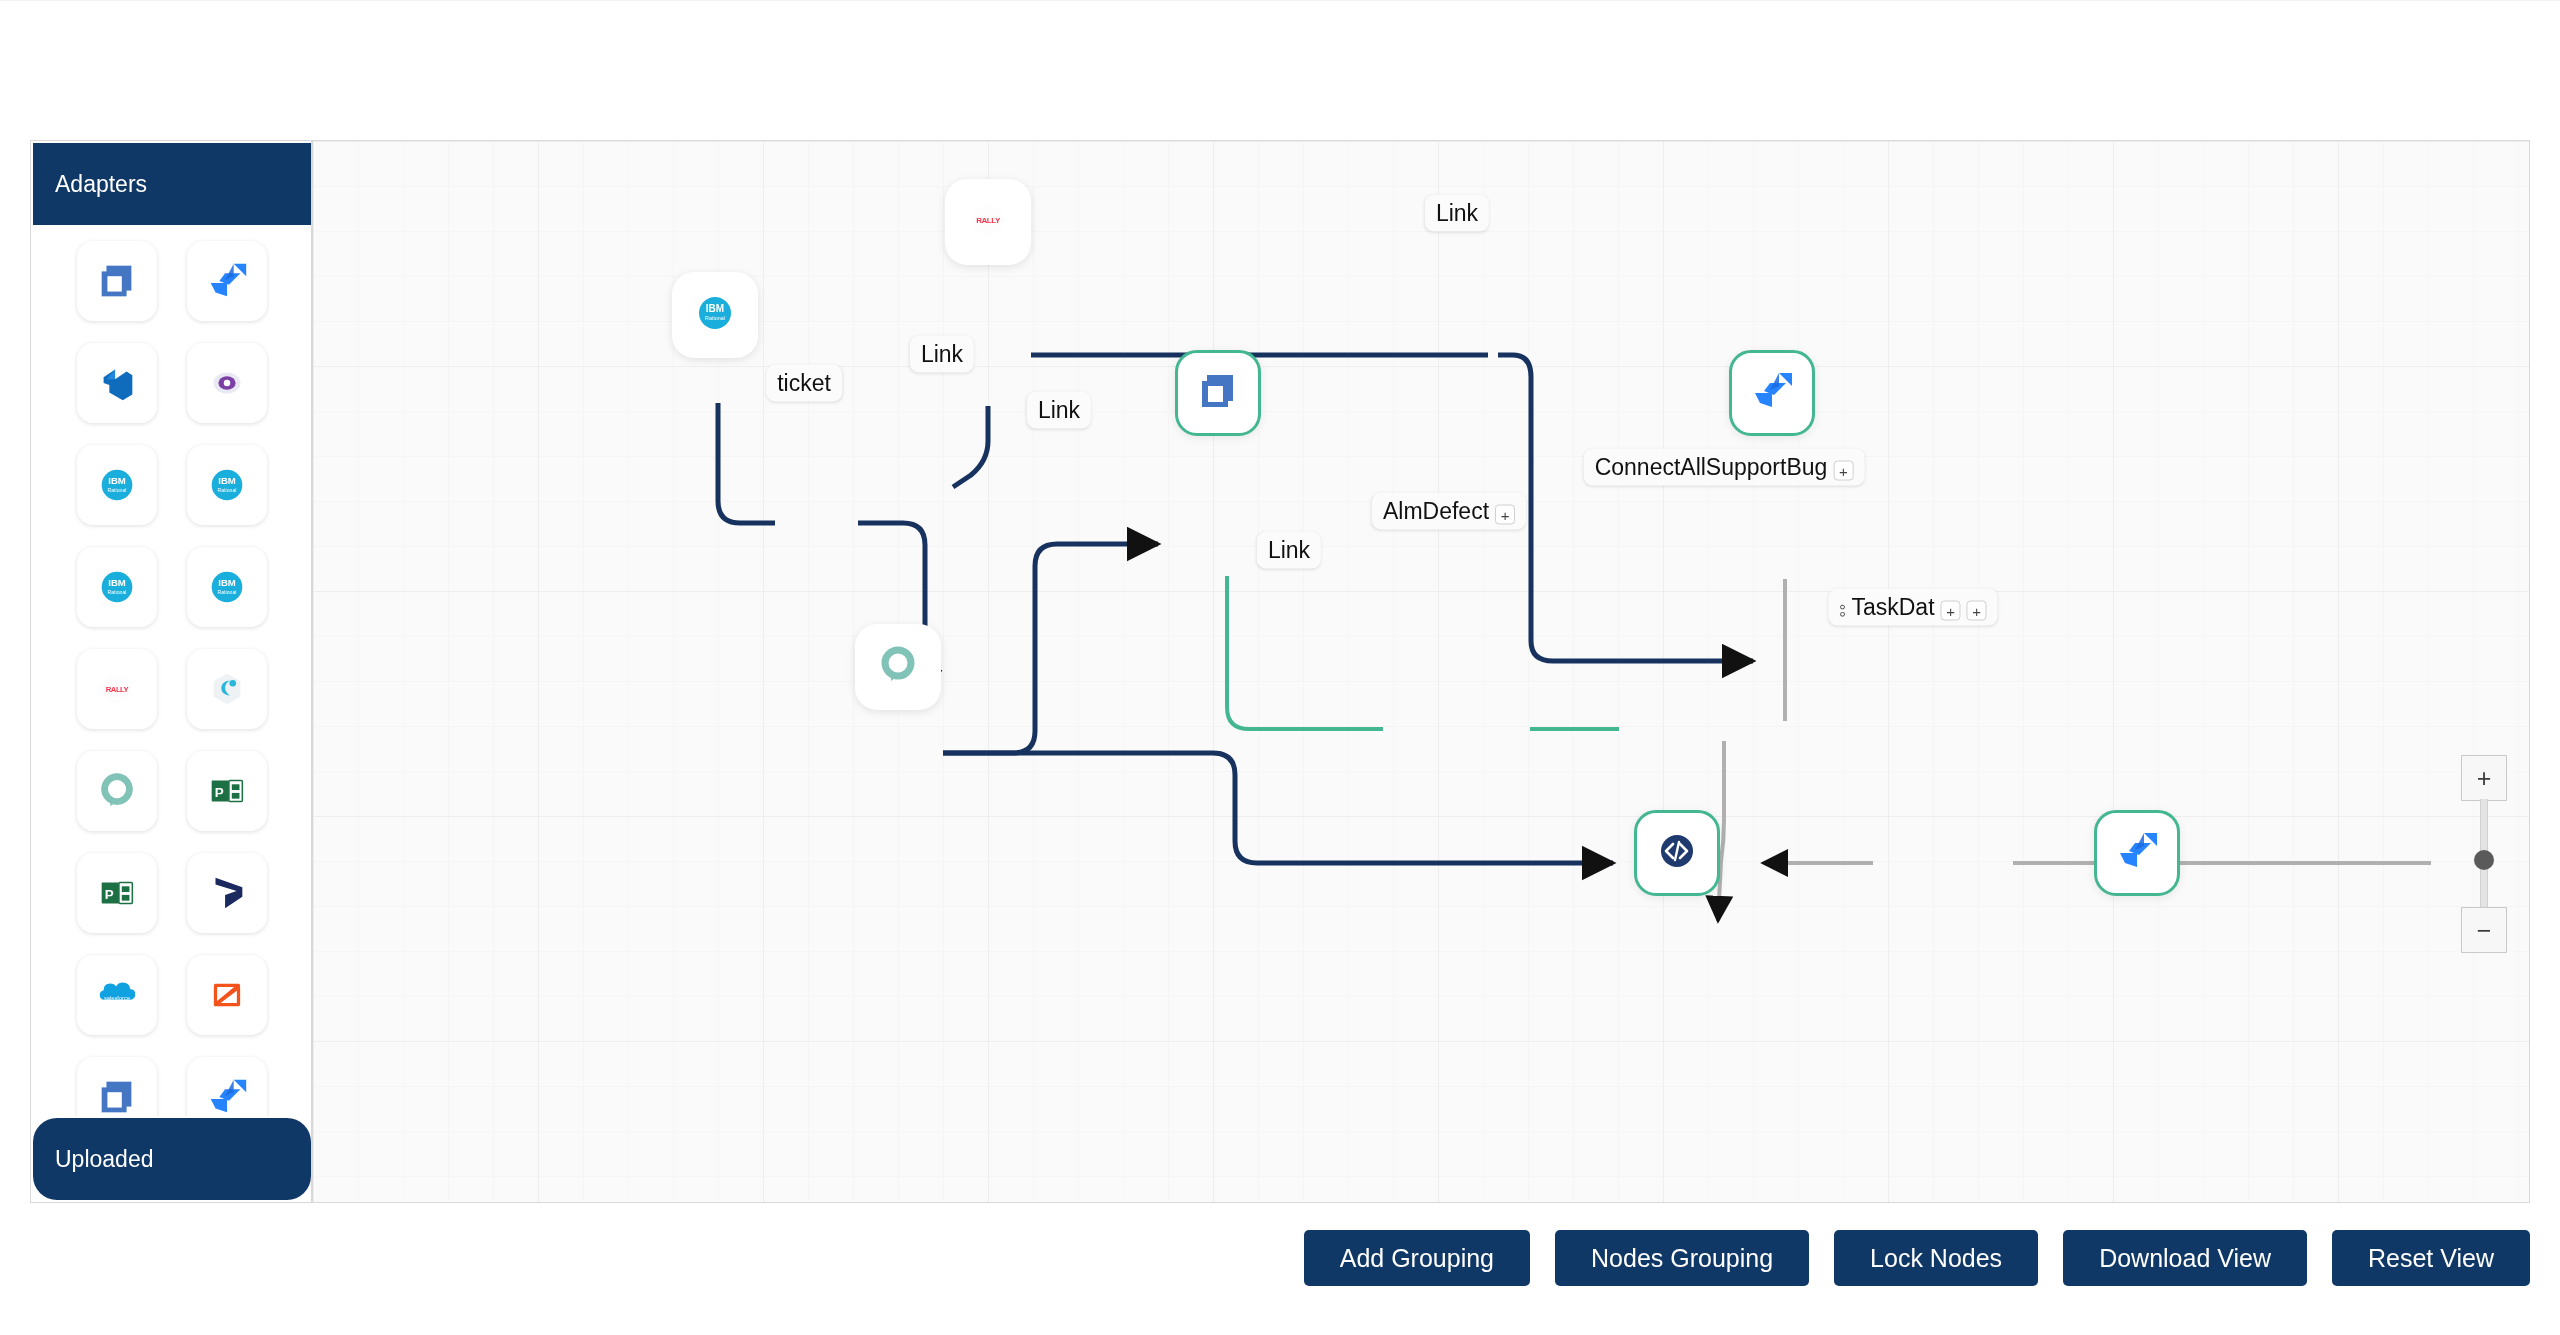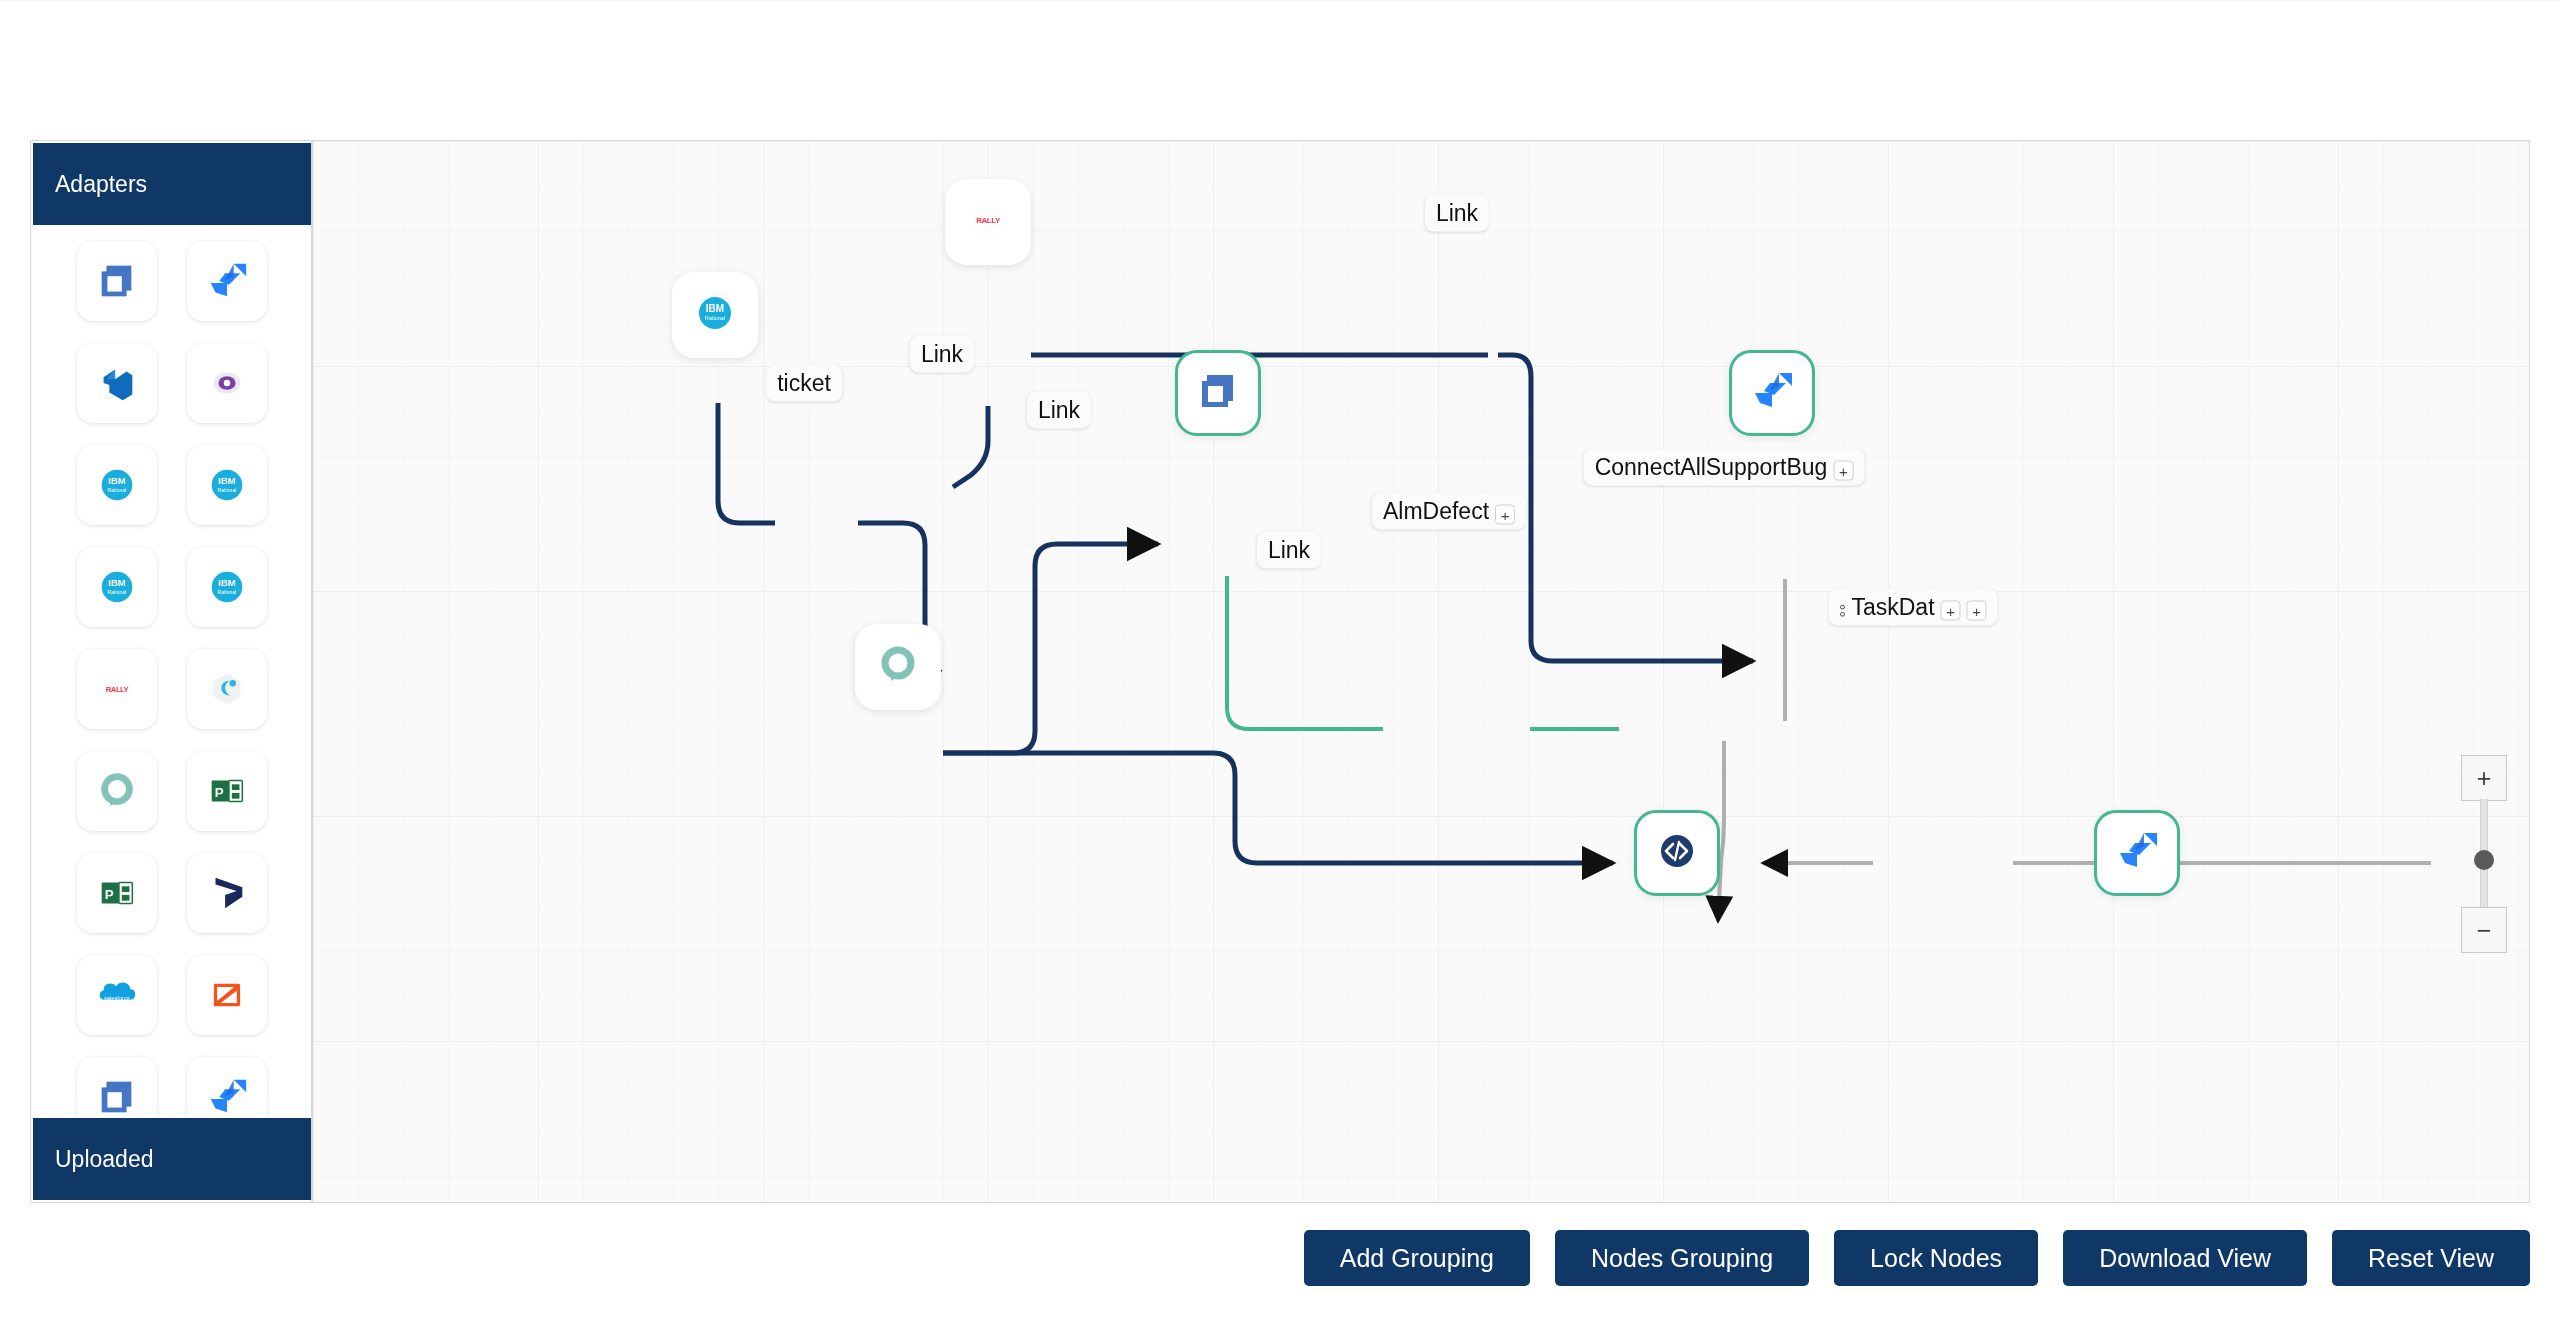--- a/index.html
+++ b/index.html
@@ -31,21 +31,21 @@
     overflow: hidden;
   }
   .panel-head {
     position: absolute; left: 2px; width: 278px; height: 82px;
     background: #103866; color: #ffffff;
     font-size: 23px; font-weight: 400;
     display: flex; align-items: center; padding-left: 22px;
     z-index: 5;
   }
   #adapters-head { top: 2px; }
-  #uploaded-head { bottom: 2px; }
+  #uploaded-head { bottom: 2px; border-radius: 24px; }
 
   #adapter-grid {
     position: absolute; left: 0; top: 86px; width: 282px; bottom: 86px;
     padding: 14px 0 0 0;
     display: flex; flex-wrap: wrap;
     align-content: flex-start;
     justify-content: center;
     gap: 22px 30px;
     overflow: hidden;
   }

